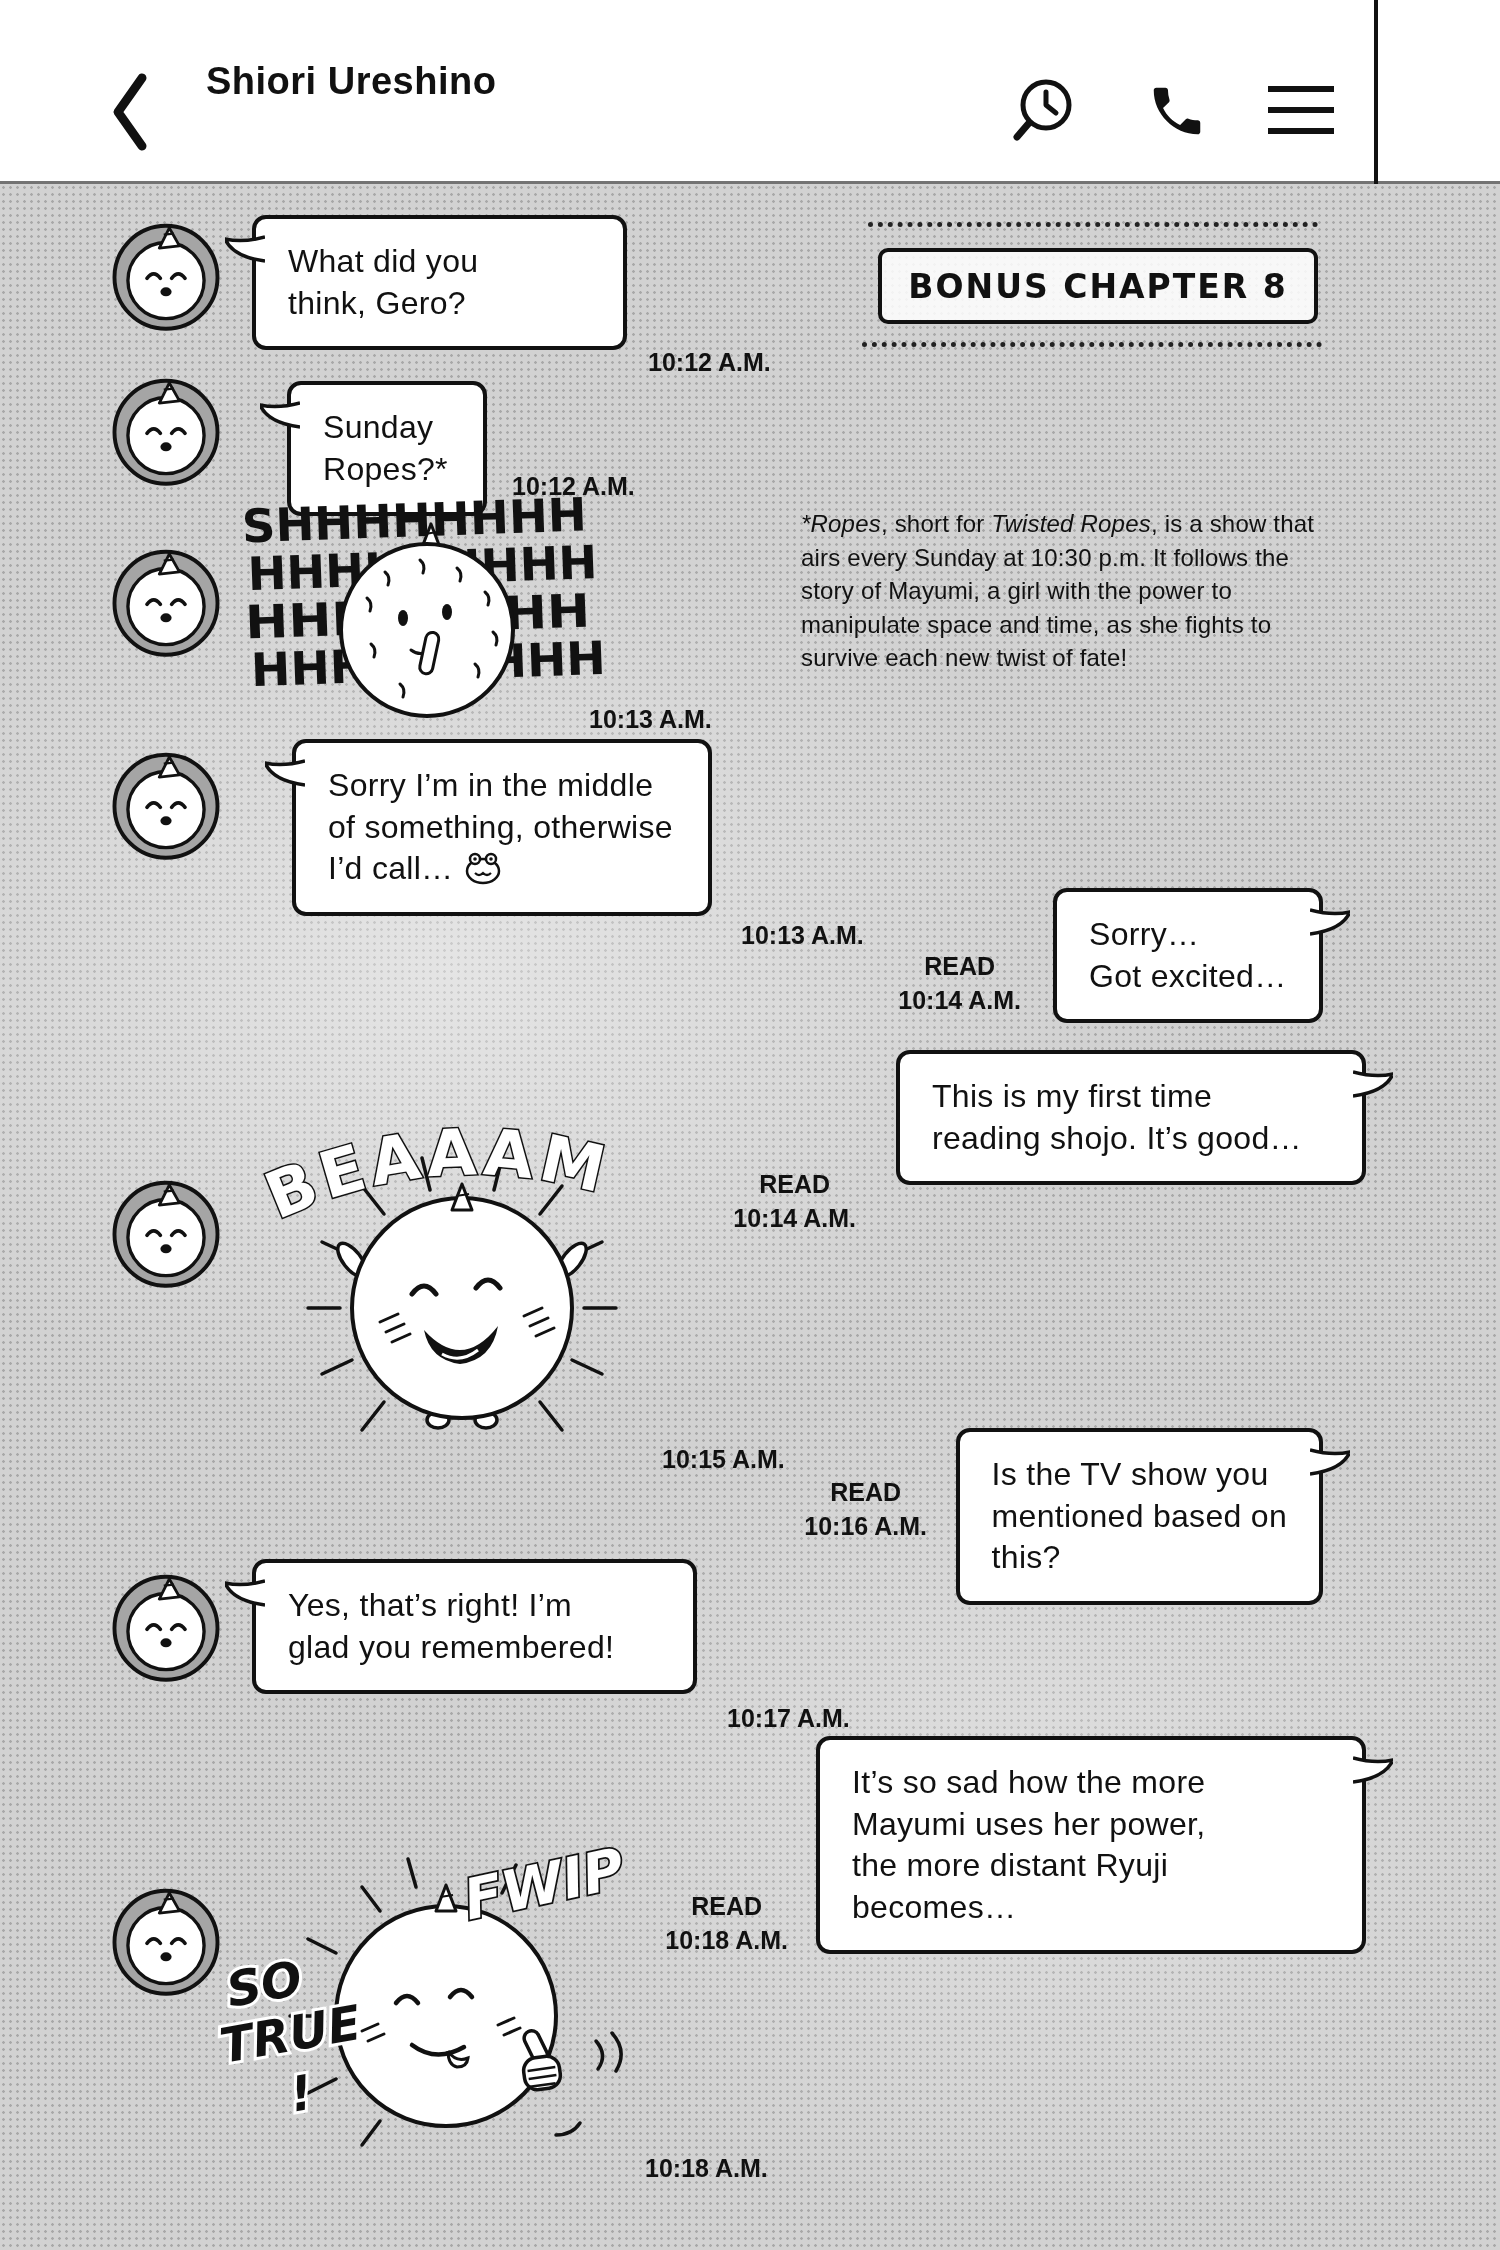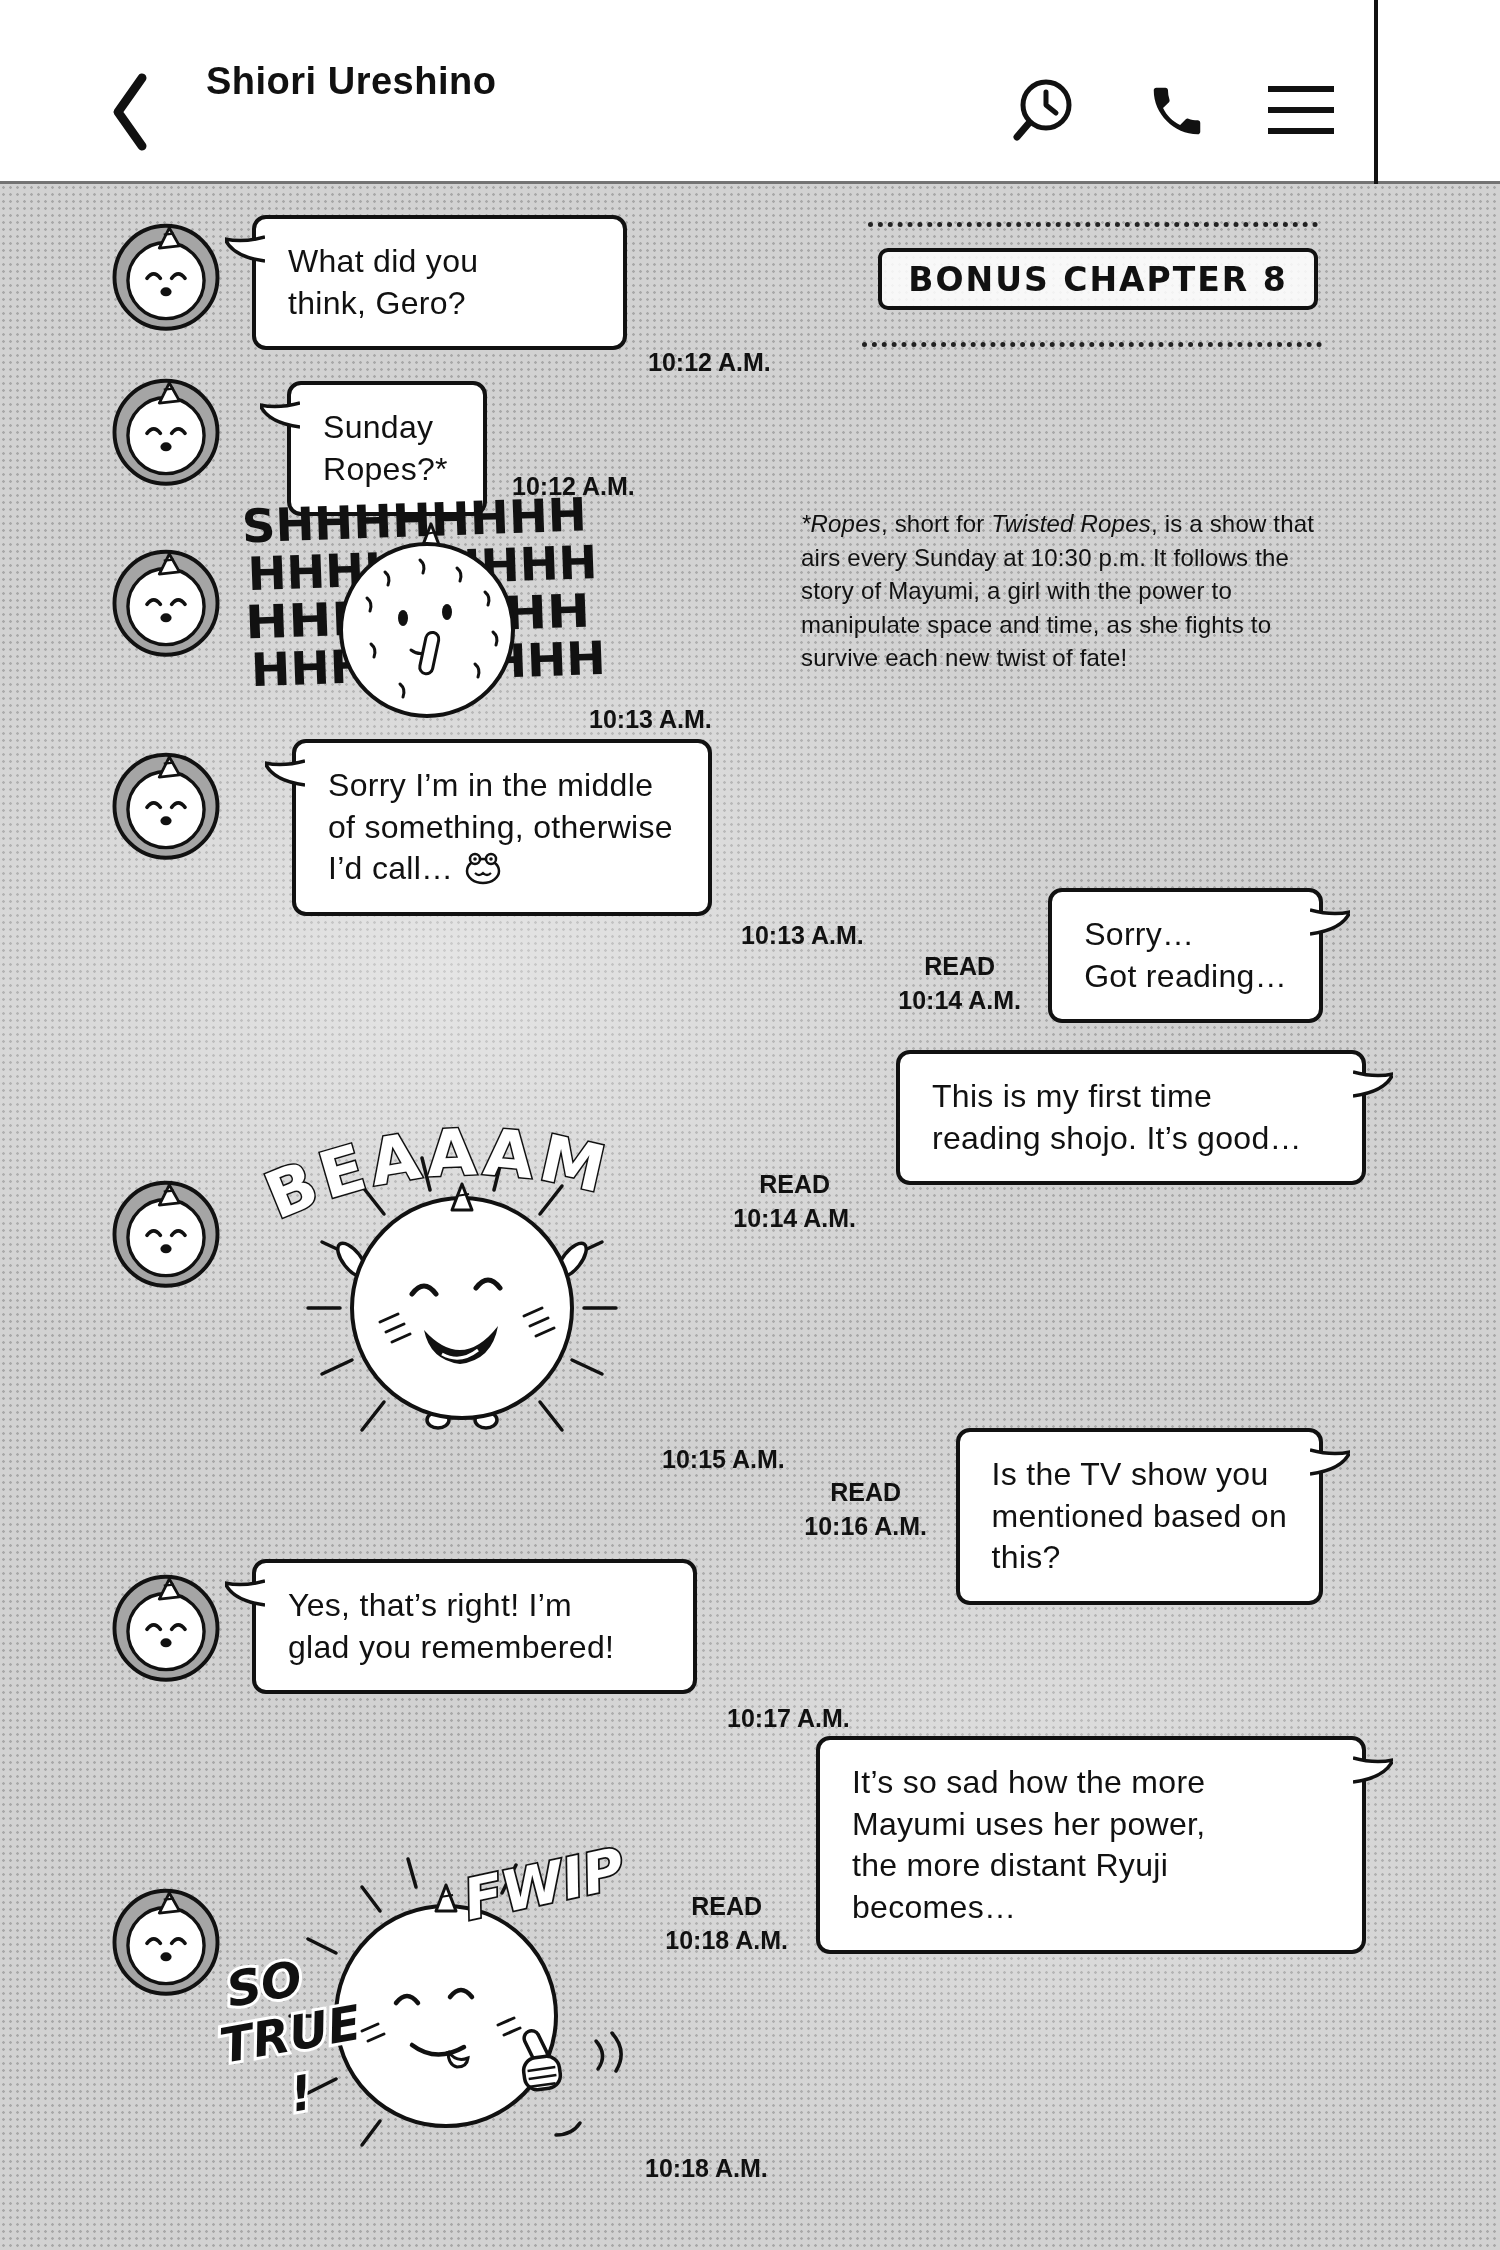--- a/index.html
+++ b/index.html
@@ -72,21 +72,21 @@
 
     <div class="icon-btn" style="left:1268px;top:86px;width:66px">
       <div class="menu-bar"></div>
       <div class="menu-bar"></div>
       <div class="menu-bar" style="margin-bottom:0"></div>
     </div>
   </div>
   <div class="vline"></div>
 
   <div class="dotted" style="left:868px;top:222px;width:450px"></div>
-  <div class="badge" style="left:878px;top:248px;width:440px;height:62px">
+  <div class="badge" style="left:878px;top:248px;width:440px;height:76px">
     <span>BONUS CHAPTER 8</span>
   </div>
   <div class="dotted" style="left:862px;top:342px;width:460px"></div>
 
   <div class="footnote" style="left:801px;top:507px;width:532px">
     <span class="it">*Ropes</span><span>, short for </span><span class="it">Twisted Ropes</span><span>, is a show that airs every Sunday at 10:30 p.m. It follows the story of Mayumi, a girl with the power to manipulate space and time, as she fights to survive each new twist of fate!</span>
   </div>
 
   <svg class="avatar" style="left:110px;top:219px" viewBox="0 0 100 100">
     <circle cx="50" cy="52" r="46" fill="#a5a5a5" stroke="#111" stroke-width="3.5"></circle>
@@ -187,21 +187,21 @@
       <path d="M12 22 q4 4 8 0 q4 4 8 0" fill="none" stroke="#111" stroke-width="2.2"></path>
     </svg>
   </div>
   <div class="time" style="left:741px;top:899px">10:13 A.M.</div>
 
   <div class="bubble" style="right:177px;top:888px;min-width:270px">
     <svg class="tail tail-r" viewBox="0 0 40 34">
       <path d="M0 30 Q32 26 40 8 Q22 12 0 6" fill="#fff" stroke="#111" stroke-width="3.5" stroke-linejoin="round"></path>
     </svg>
     <span class="txt">Sorry…
-Got reading…</span>
+Got excited…</span>
   </div>
   <div class="status" style="right:479px;top:950px">
     <div>READ</div>
     <div>10:14 A.M.</div>
   </div>
 
   <div class="bubble" style="right:134px;top:1050px;min-width:470px">
     <svg class="tail tail-r" viewBox="0 0 40 34">
       <path d="M0 30 Q32 26 40 8 Q22 12 0 6" fill="#fff" stroke="#111" stroke-width="3.5" stroke-linejoin="round"></path>
     </svg>

